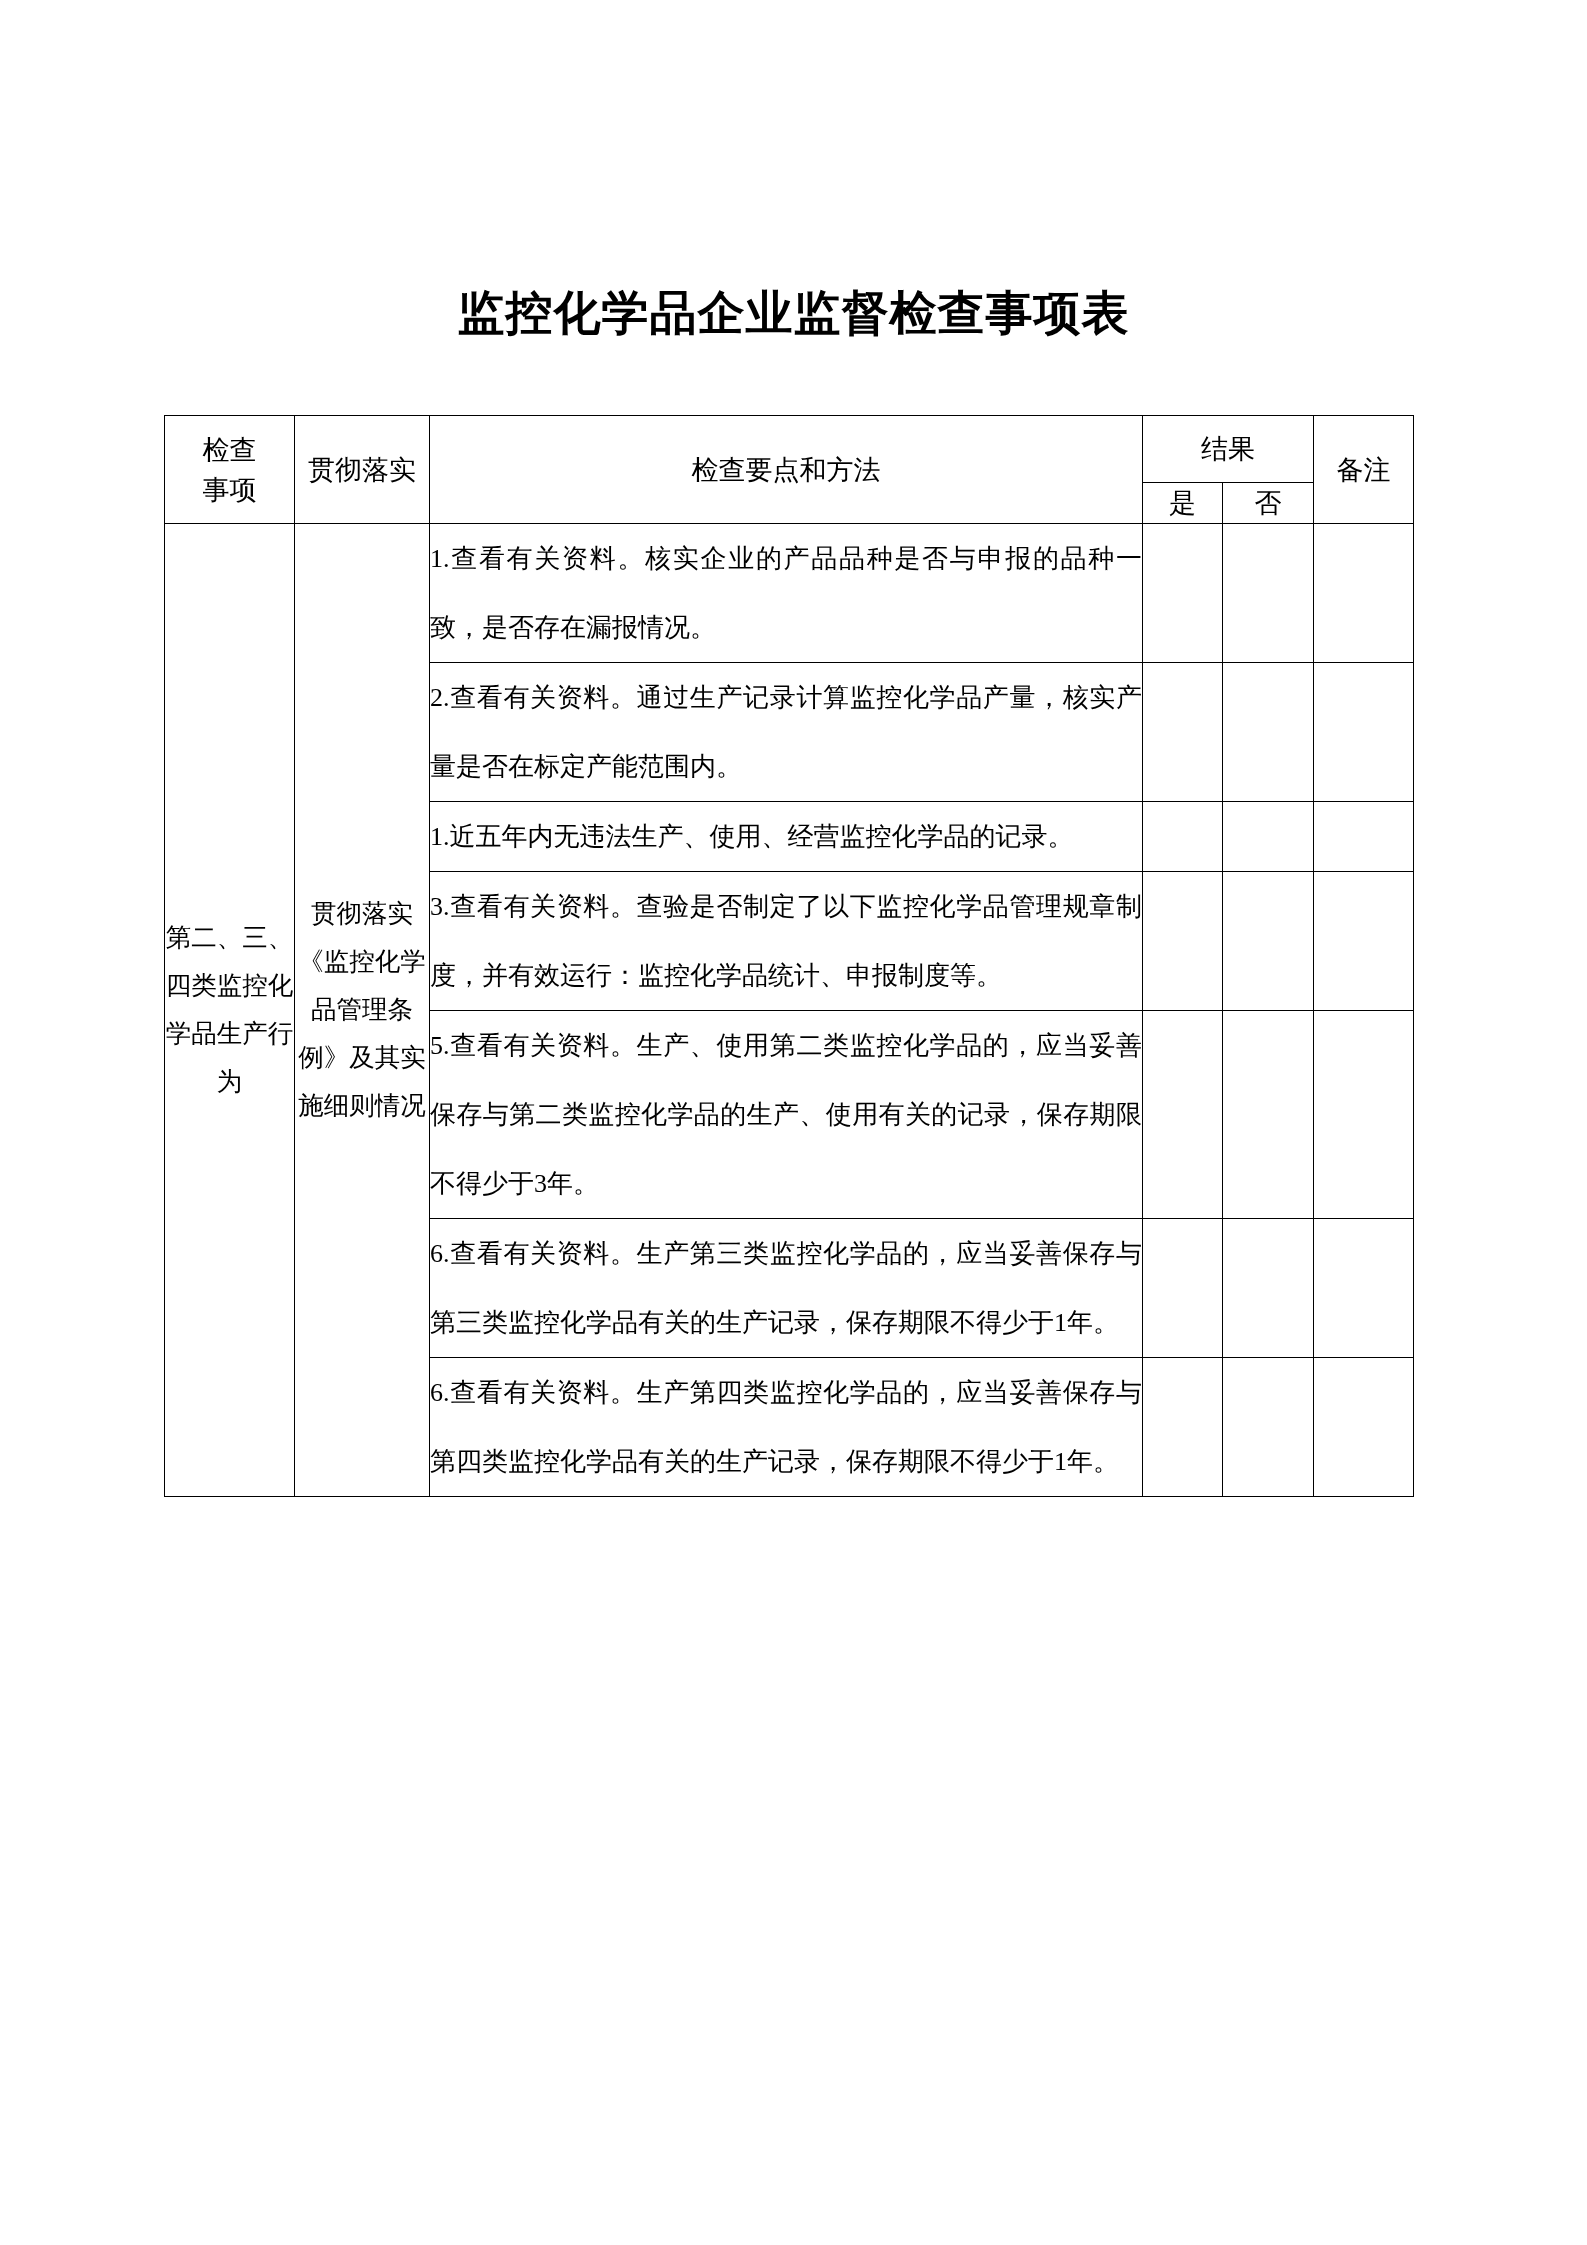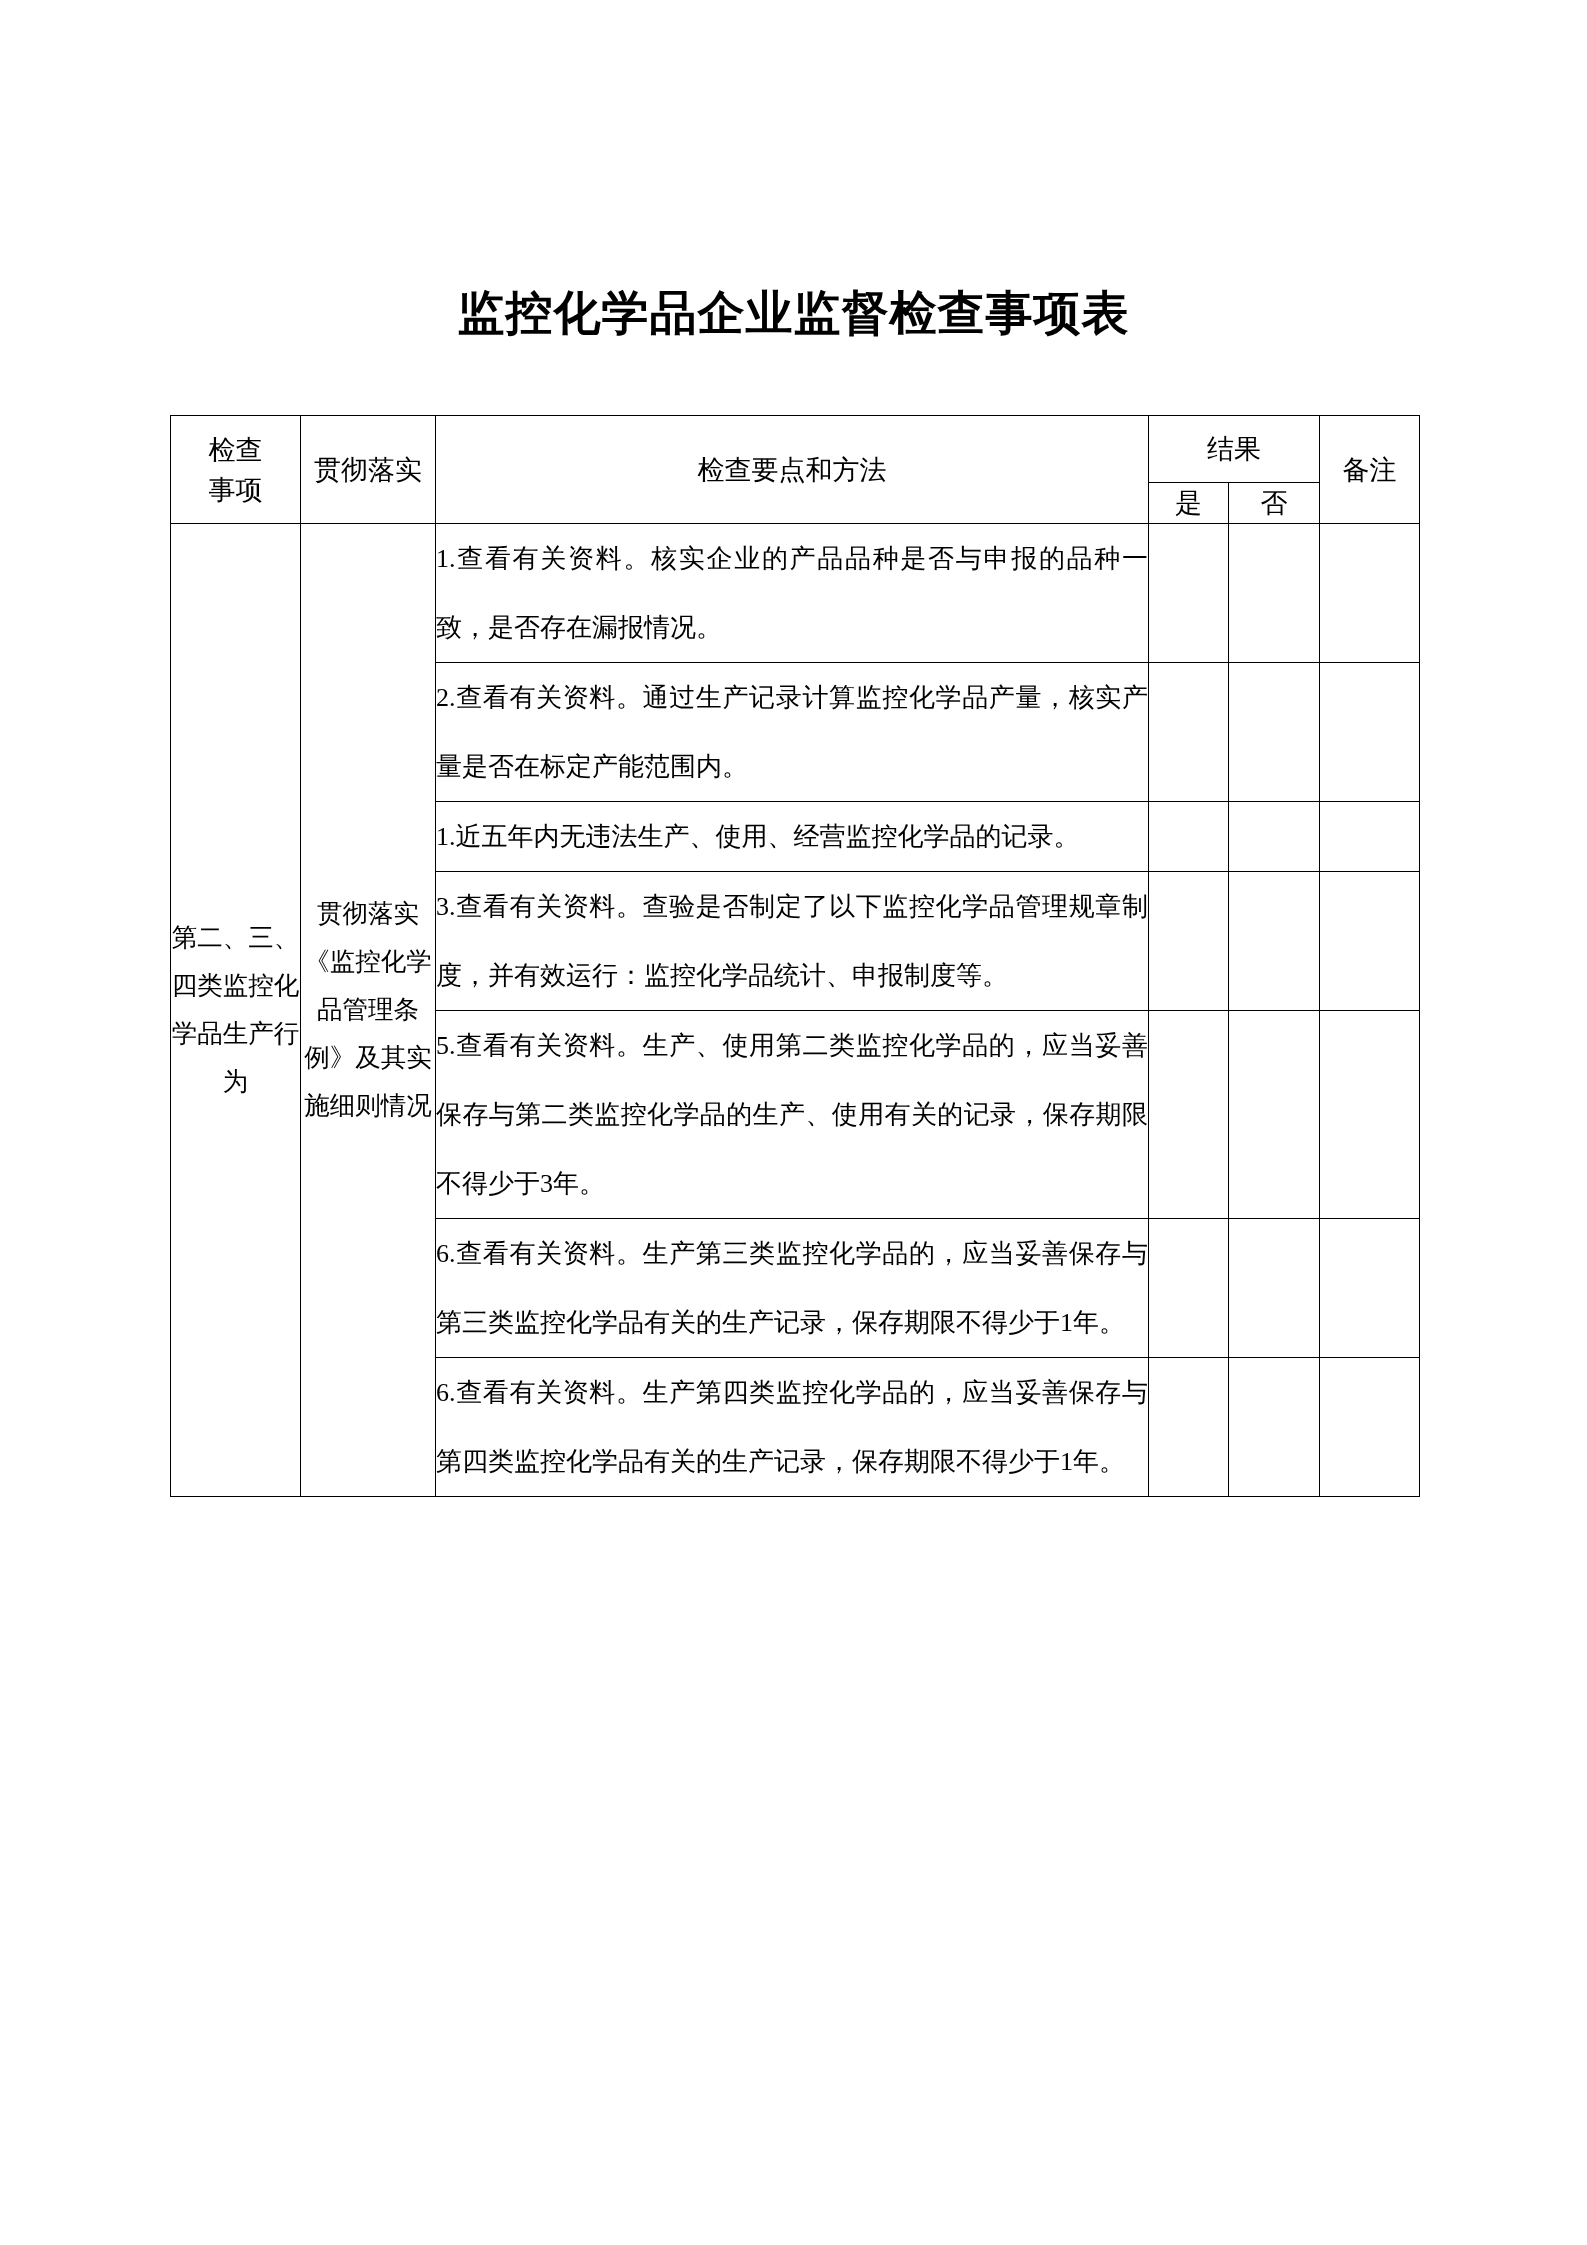--- a/index.html
+++ b/index.html
@@ -35,21 +35,21 @@
     font-size: 47px;
     line-height: 62px;
     letter-spacing: 1px;
     white-space: nowrap;
   }
 
   
   .table-wrap {
     position: absolute;
     top: 415px;
-    left: 170px;
+    left: 164px;
     width: 1249px;
   }
   table.form {
     border-collapse: collapse;
     width: 1249px;
     table-layout: fixed;
   }
   table.form td, table.form th {
     border: 1.6px solid #000000;
     padding: 0;

